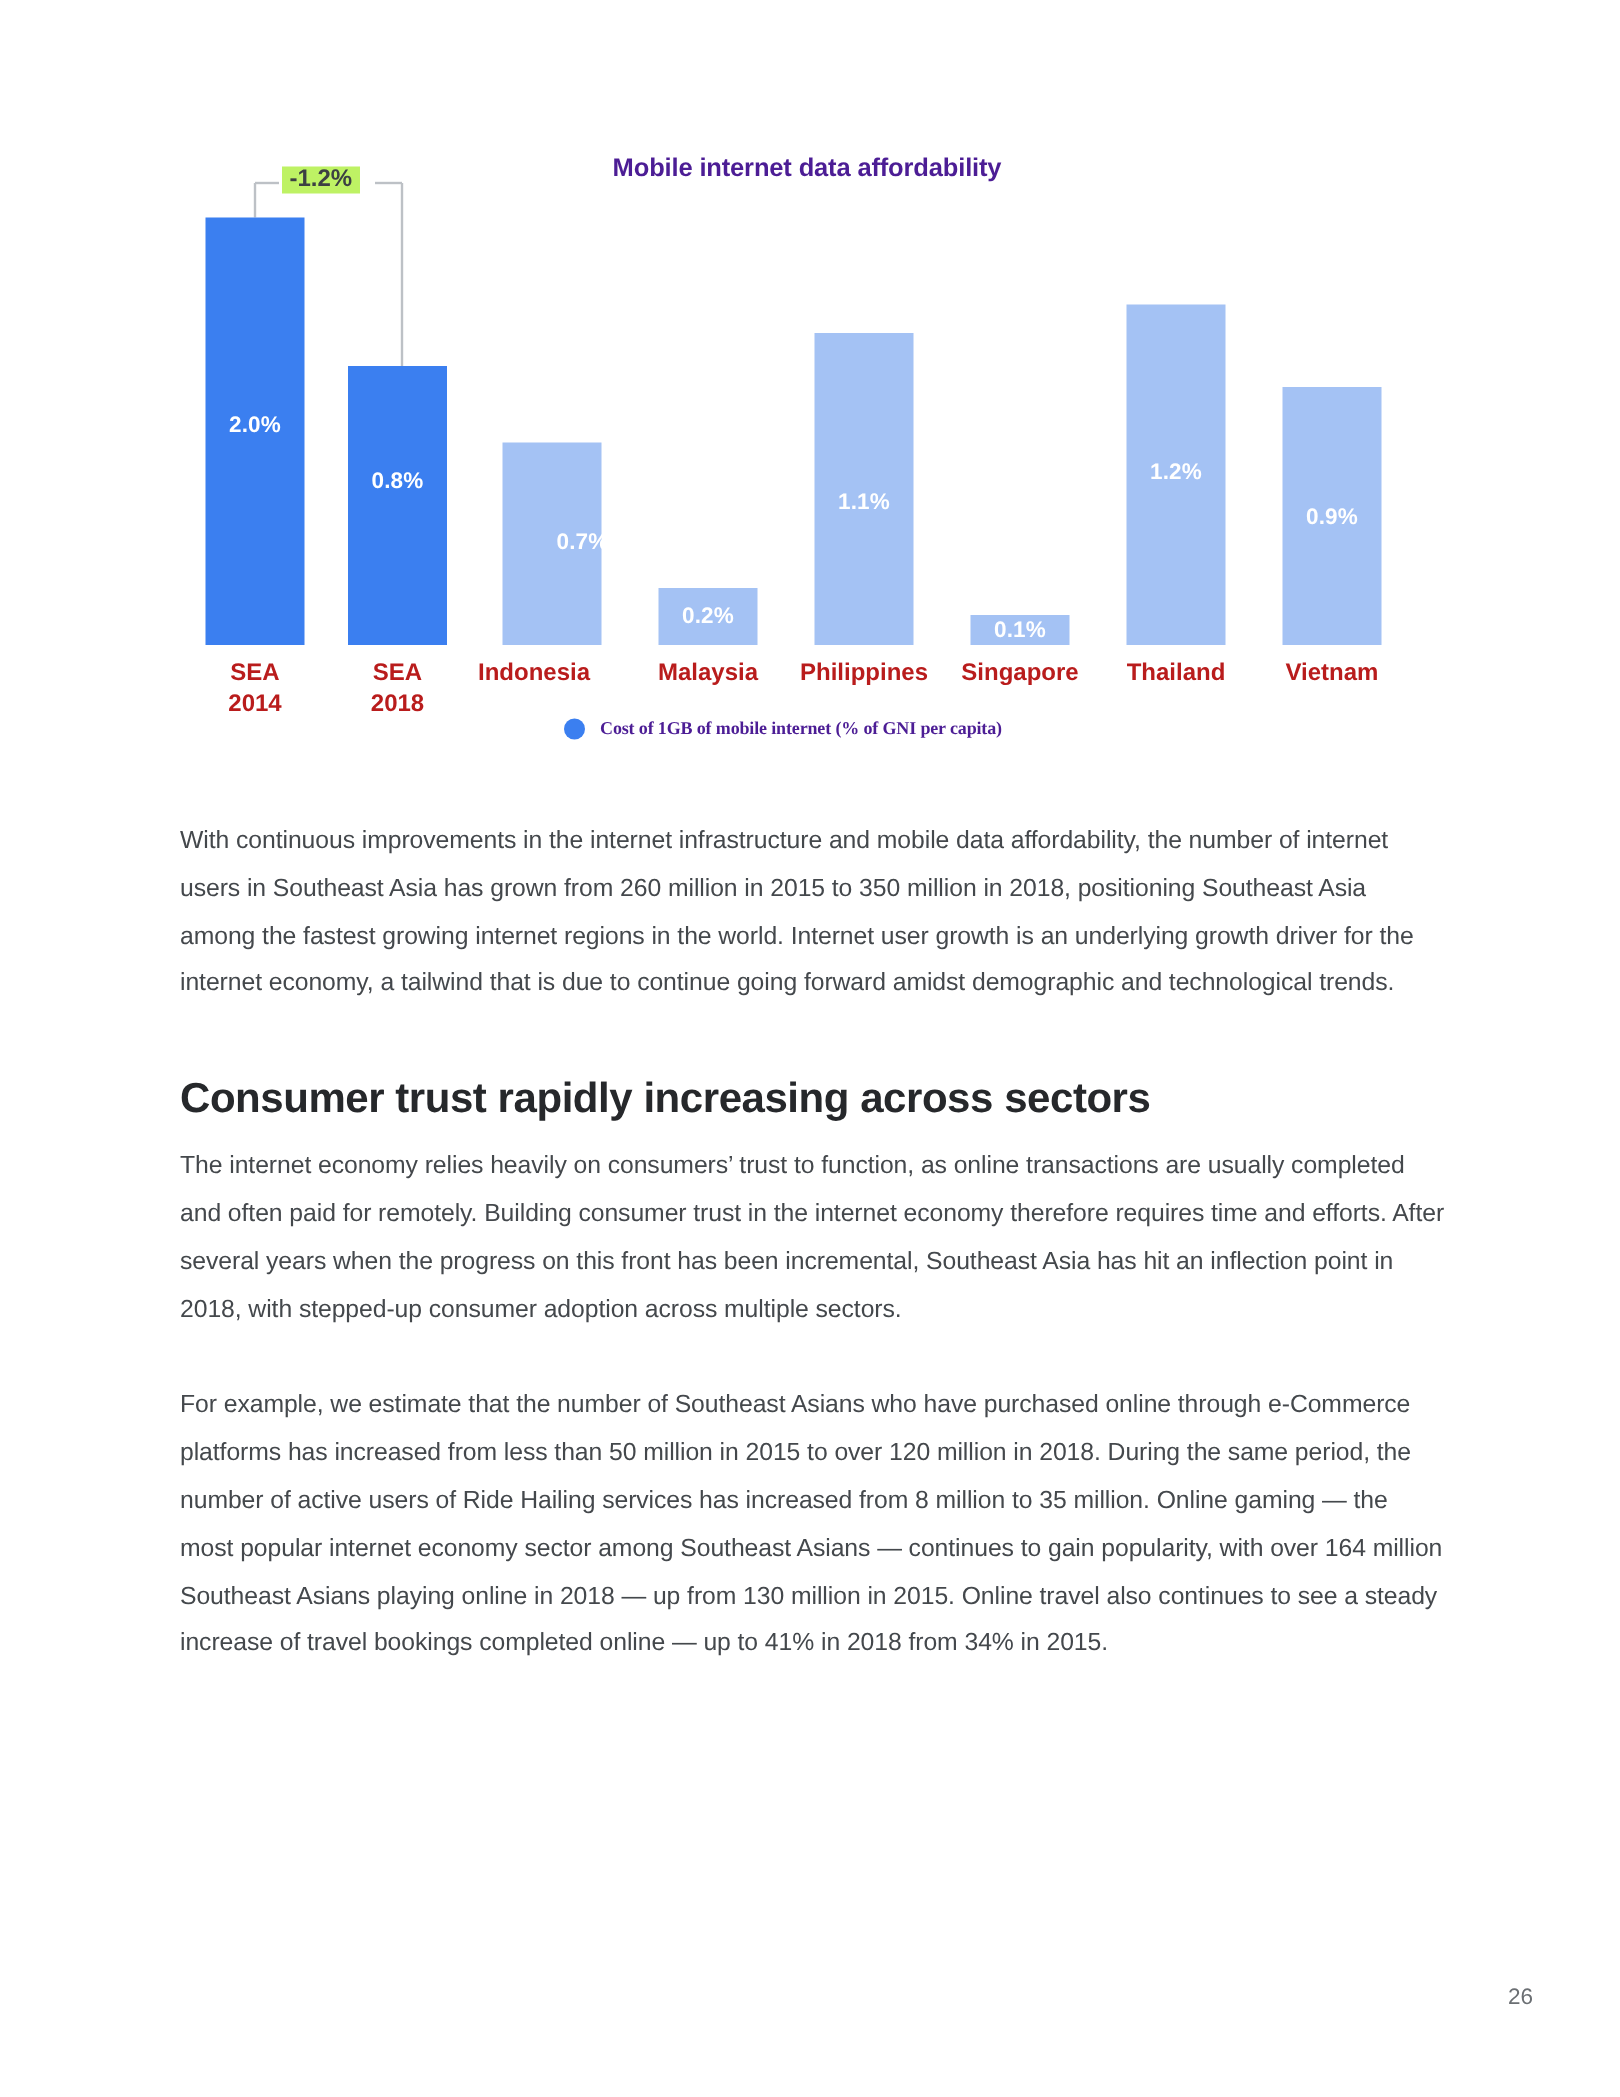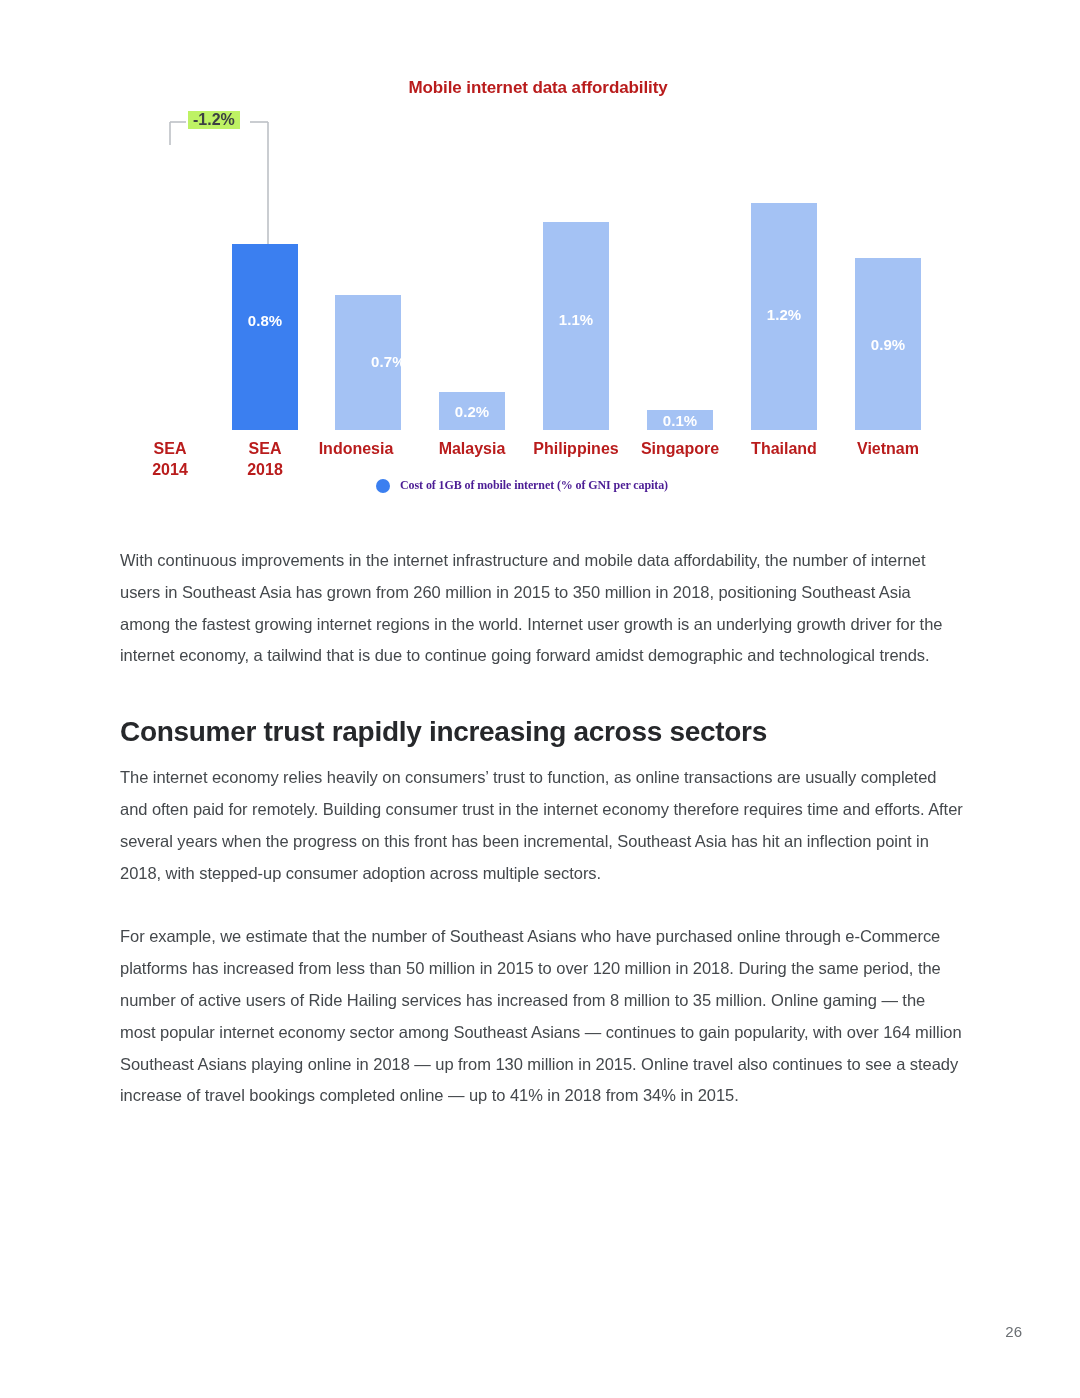--- a/index.html
+++ b/index.html
@@ -31,26 +31,26 @@
     position: absolute;
     left: 0;
     top: 0;
     width: 1080px;
     height: 520px;
   }
 
   .chart-title {
     position: absolute;
     left: 0;
-    top: 78px;
+    top: 102px;
     width: 1080px;
     text-align: center;
     font-size: 17px;
     font-weight: 700;
-    color: #b91c1c;
+    color: #4c1d95;
     letter-spacing: -0.1px;
   }
   
   .chart-title-inner {
     display: inline-block;
     transform: translateX(-2px);
   }
 
   .plot {
     position: absolute;
@@ -209,20 +209,25 @@
       <path d="M170 122 L186 122" stroke="#bdc1c6" stroke-width="1.6" fill="none"></path>
 
       <path d="M250 122 L268 122" stroke="#bdc1c6" stroke-width="1.6" fill="none"></path>
 
       <path d="M268 122 L268 280" stroke="#bdc1c6" stroke-width="1.6" fill="none"></path>
     </svg>
     <div class="bracket-label">-1.2%</div>
 
     <div class="plot">
 
+      <div class="bar-col" style="left:137px;">
+        <div class="bar-rect dark" style="height:285px;">
+          <span class="bar-value from-top">2.0%</span>
+        </div>
+      </div>
       <div class="cat-label" style="left:95px;">SEA
 2014</div>
 
       <div class="bar-col" style="left:232px;">
         <div class="bar-rect dark" style="height:186px;">
           <span class="bar-value from-top" style="top:68px;">0.8%</span>
         </div>
       </div>
       <div class="cat-label" style="left:190px;">SEA
 2018</div>
@@ -236,21 +241,21 @@
 
       <div class="bar-col" style="left:439px;border-radius:12px;">
         <div class="bar-rect" style="height:38px;">
           <span class="bar-value centered">0.2%</span>
         </div>
       </div>
       <div class="cat-label" style="left:397px;">Malaysia</div>
 
       <div class="bar-col" style="left:543px;">
         <div class="bar-rect" style="height:208px;">
-          <span class="bar-value from-top" style="top:89px;">1.1%</span>
+          <span class="bar-value from-top" style="top:104px;">1.1%</span>
         </div>
       </div>
       <div class="cat-label" style="left:501px;">Philippines</div>
 
       <div class="bar-col" style="left:647px;">
         <div class="bar-rect" style="height:20px;">
           <span class="bar-value centered">0.1%</span>
         </div>
       </div>
       <div class="cat-label" style="left:605px;">Singapore</div>

